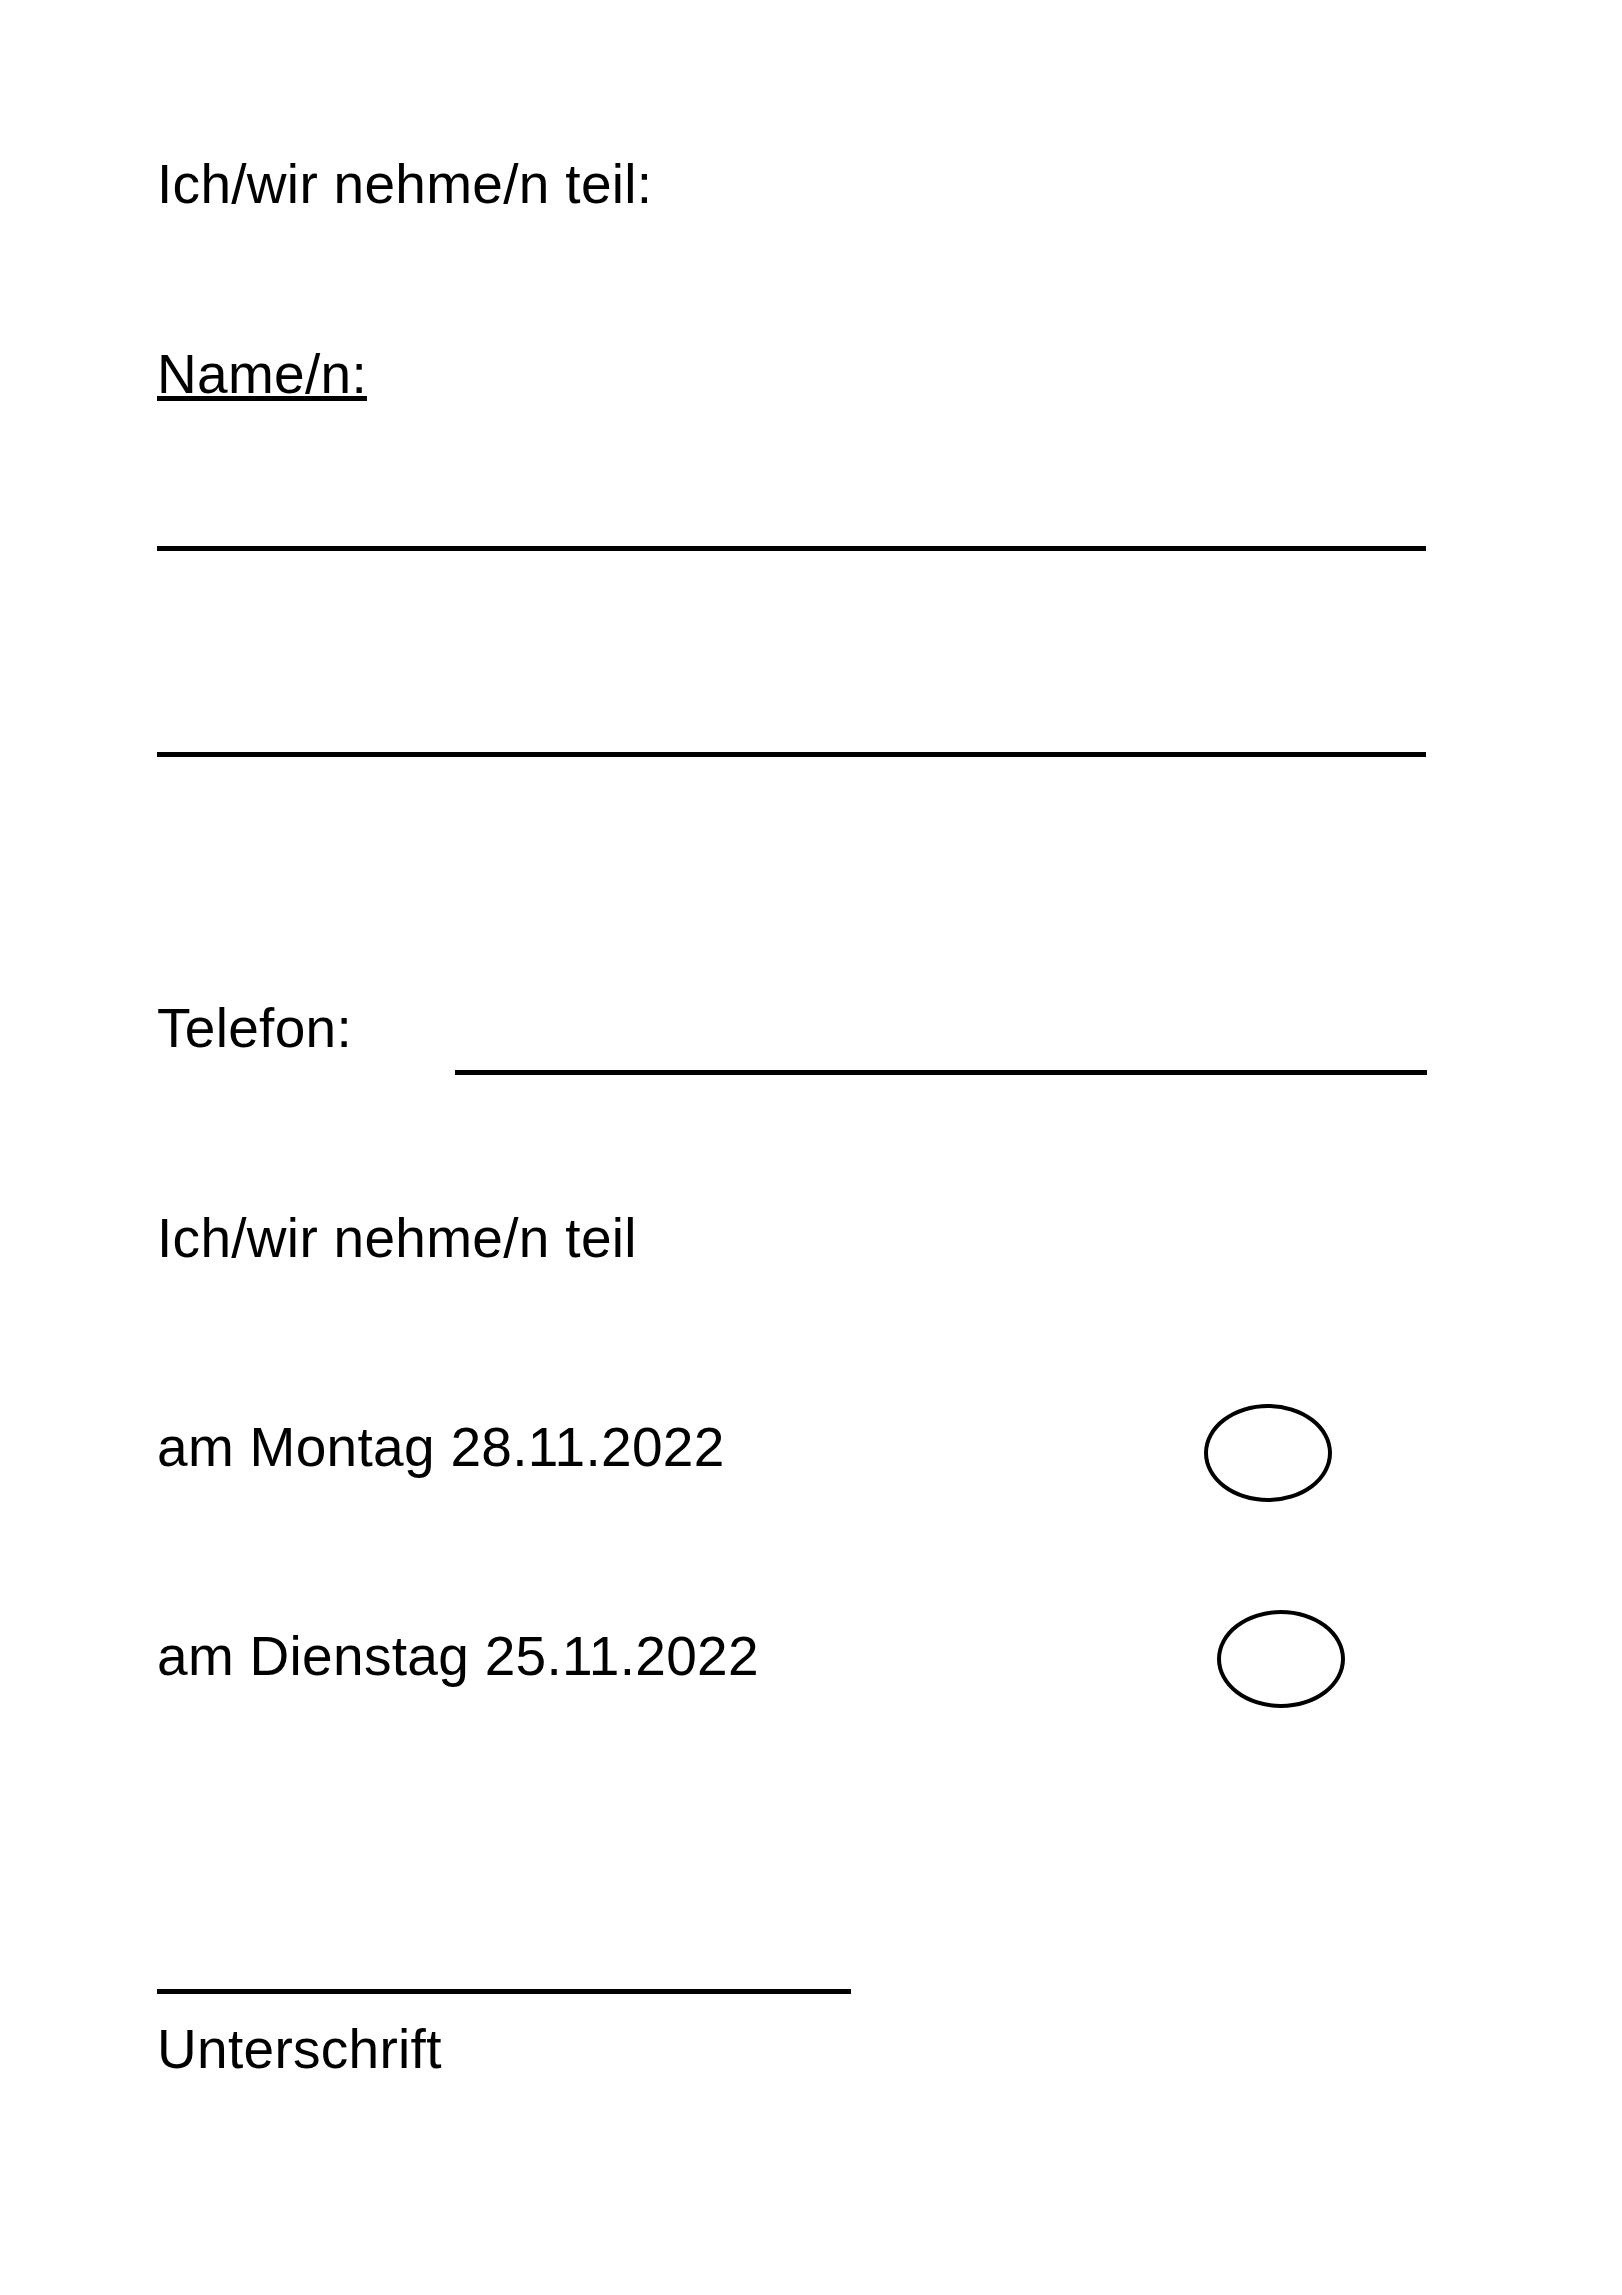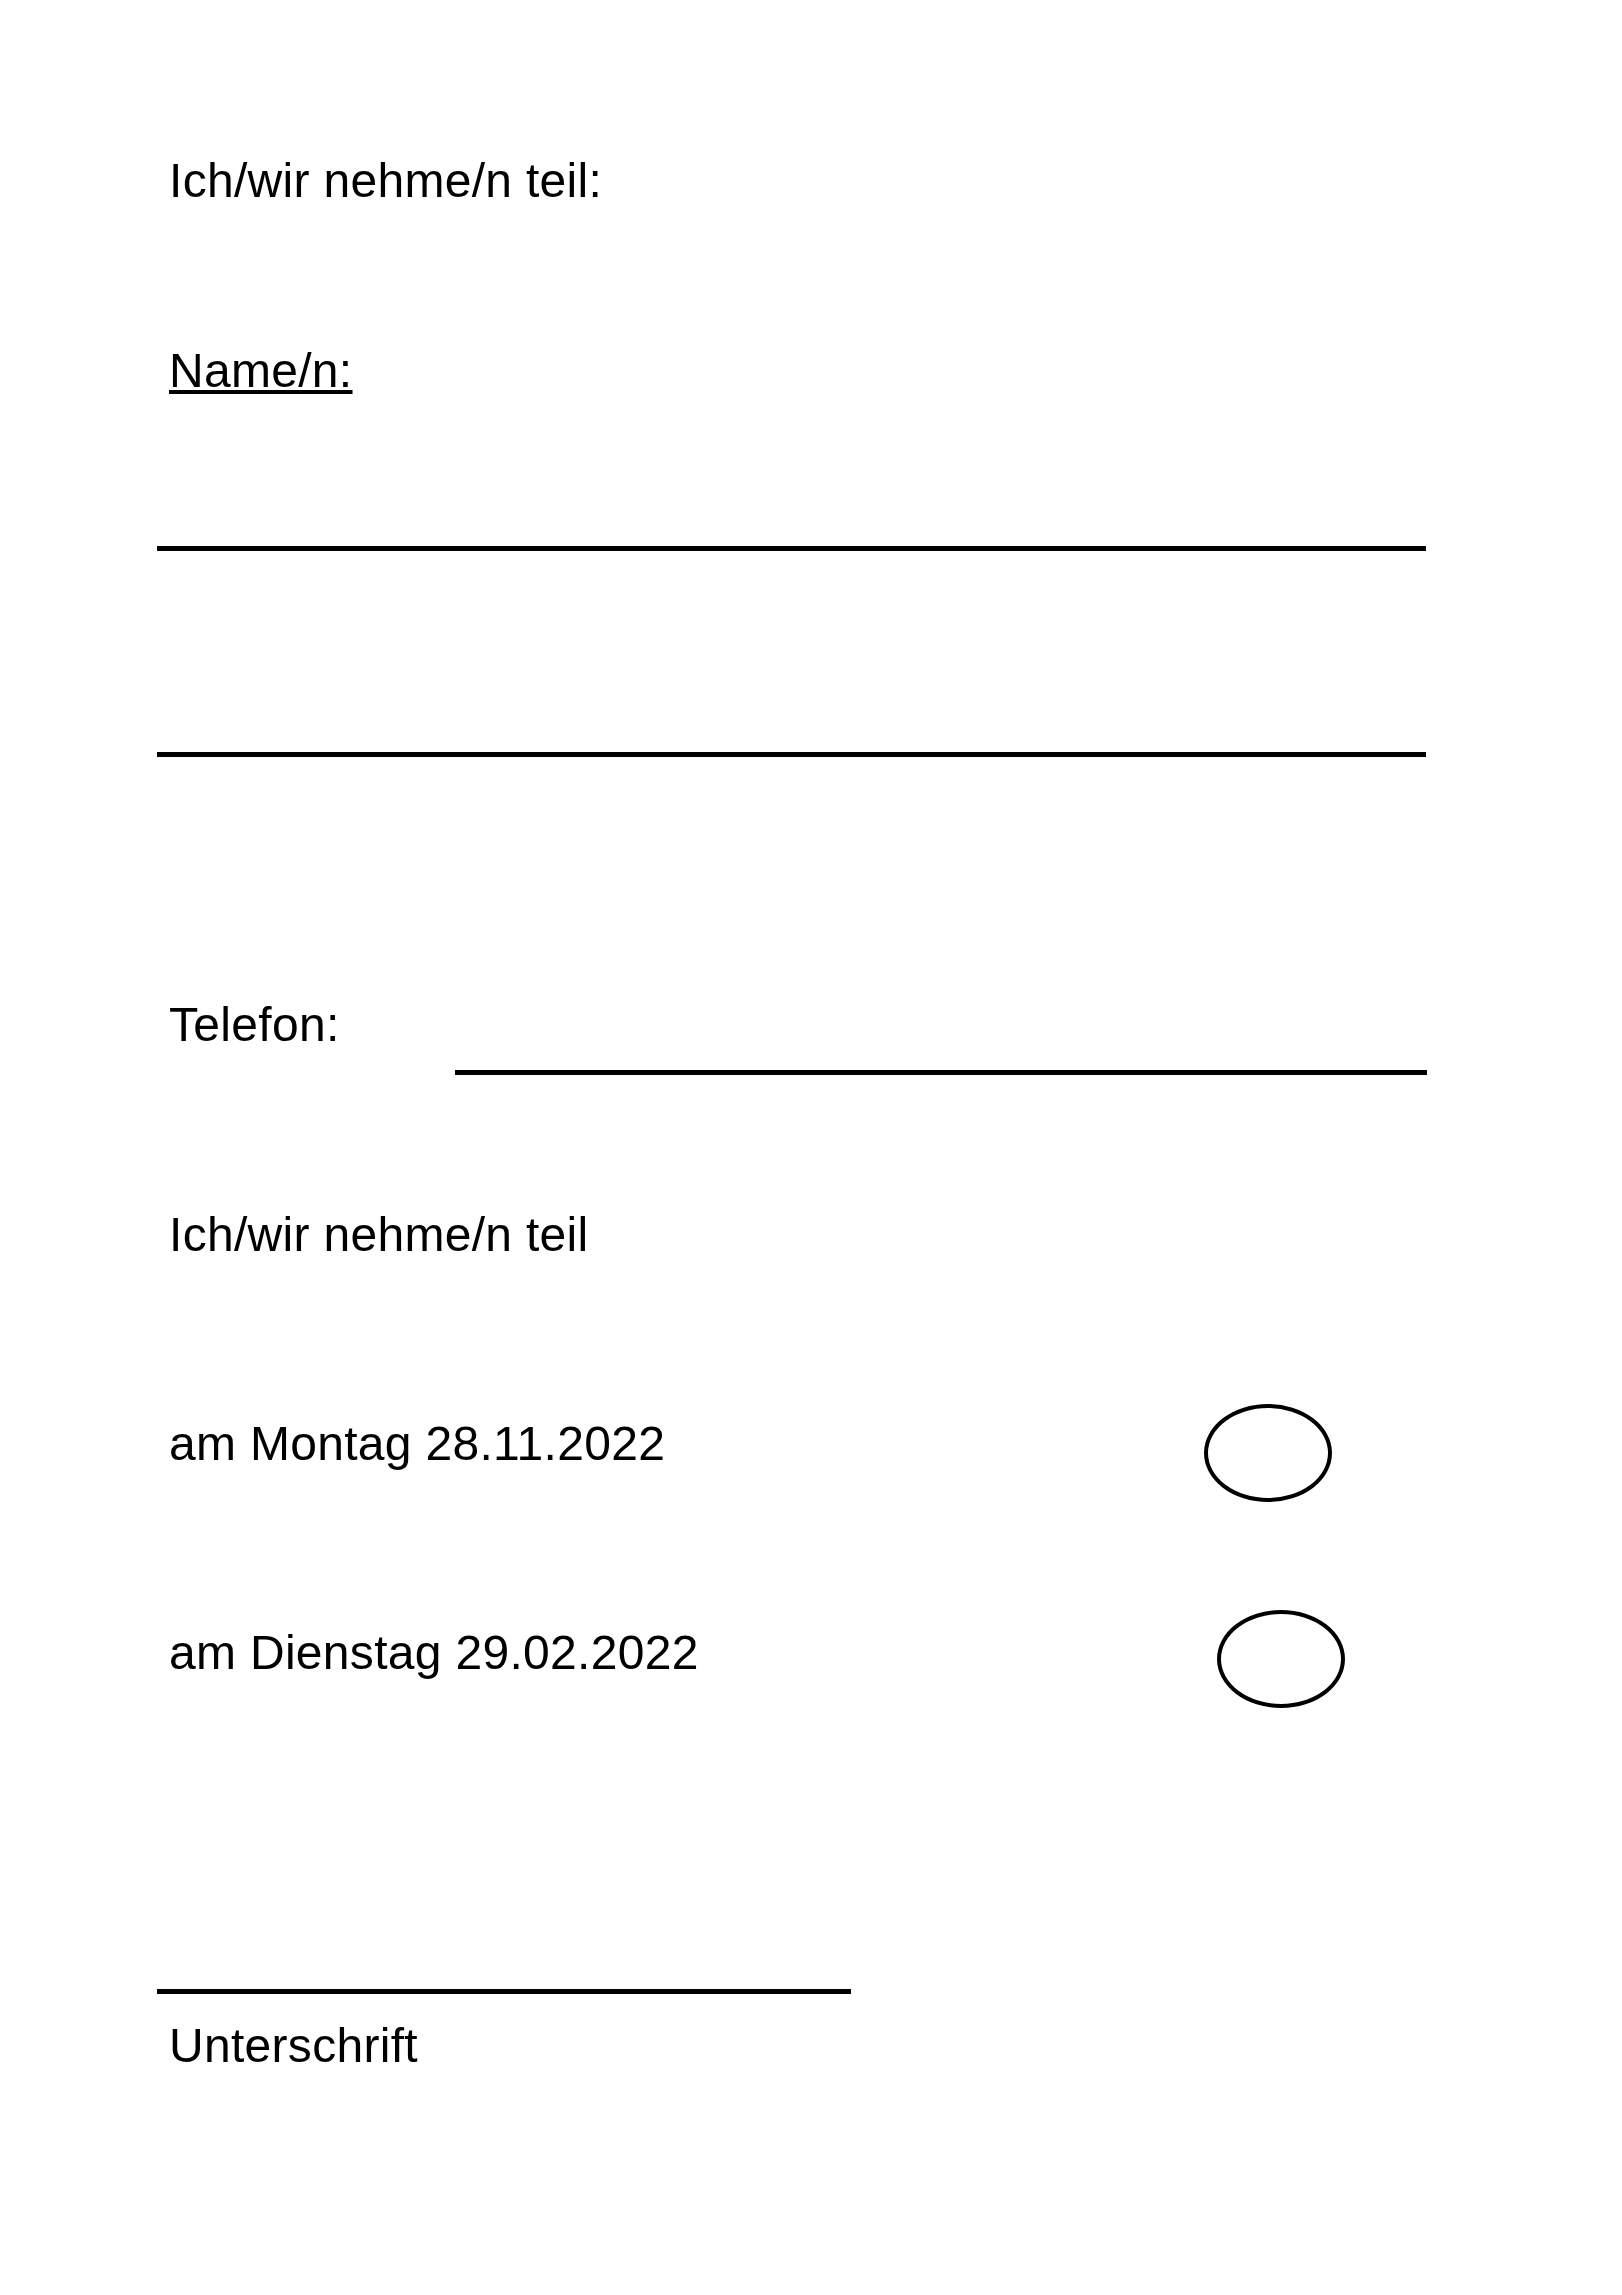--- a/index.html
+++ b/index.html
@@ -23,25 +23,24 @@
     height: 2295px;
     background: #ffffff;
   }
   .content {
     position: absolute;
     left: 157px;
     top: 157px;
     width: 1309px;
   }
   .line-text {
-    font-size: 48px;
+    font-size: 55px;
     line-height: 1.0;
     letter-spacing: 0.3px;
     white-space: pre;
-    margin-left: 12px;
   }
   .block {
     position: absolute;
   }
   
   .rule {
     position: absolute;
     background: #000000;
     height: 4.6px;
   }
@@ -86,21 +85,21 @@
     <div class="block line-text" id="t-telefon">Telefon:</div>
 
     <div class="rule" id="rule-telefon"></div>
 
     <div class="block line-text" id="t-teil2">Ich/wir nehme/n teil</div>
 
     <div class="block line-text" id="t-montag">am Montag 28.11.2022</div>
 
     <div class="circle" id="circle-montag"></div>
 
-    <div class="block line-text" id="t-dienstag">am Dienstag 29.02.2022</div>
+    <div class="block line-text" id="t-dienstag">am Dienstag 25.11.2022</div>
 
     <div class="circle" id="circle-dienstag"></div>
 
     <div class="rule" id="rule-sign"></div>
 
     <div class="block line-text" id="t-unterschrift">Unterschrift</div>
 
   </div>
 </div>
 

